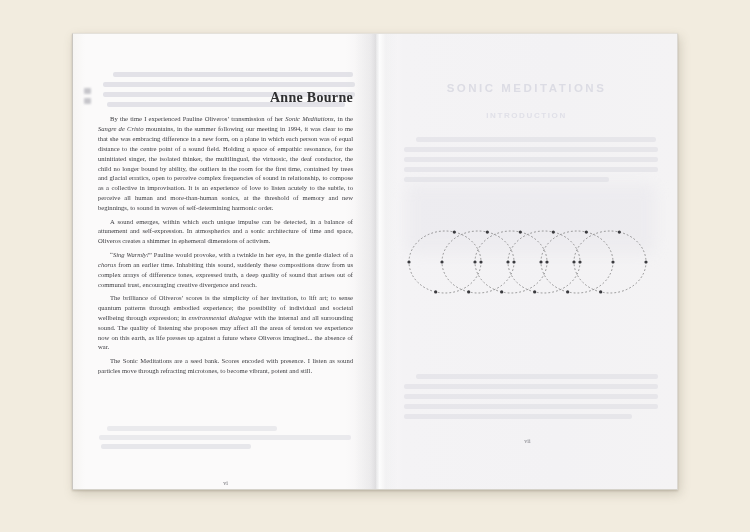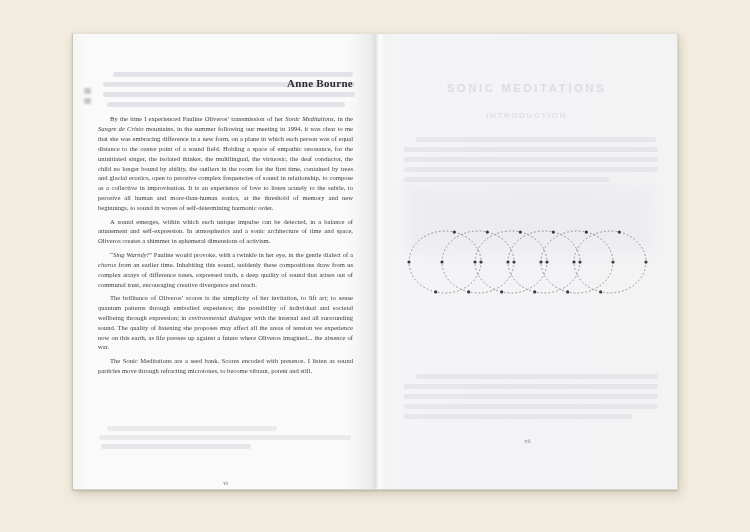--- a/index.html
+++ b/index.html
@@ -25,22 +25,22 @@
       rgba(255,255,255,.55) 58%, rgba(70,70,82,.03) 72%, rgba(70,70,82,0) 100%);
   }
   
   .fw-title{
     position:absolute;top:32px;left:25px;width:255px;text-align:center;
     transform:translateX(16px);
     font-family:"Liberation Sans", sans-serif;font-size:13px;letter-spacing:1.8px;
     color:#4b4b4d;z-index:2;
   }
   .fw-author{
-    position:absolute;top:43px;left:25px;width:255px;text-align:right;
-    font-size:11px;font-weight:bold;color:#2f2f31;letter-spacing:.3px;z-index:2;
+    position:absolute;top:56px;left:25px;width:255px;text-align:right;
+    font-size:14px;font-weight:bold;color:#2f2f31;letter-spacing:.3px;z-index:2;
   }
   .fw-body{
     position:absolute;top:80px;left:25px;width:255px;z-index:2;
     font-size:6.6px;line-height:9.9px;text-align:justify;color:#3c3c40;
   }
   .fw-body p{margin:0 0 3.5px;text-indent:12px;}
   .pagenum{
     position:absolute;left:25px;width:255px;text-align:center;
     font-size:6px;color:#6f6f75;z-index:2;
   }

